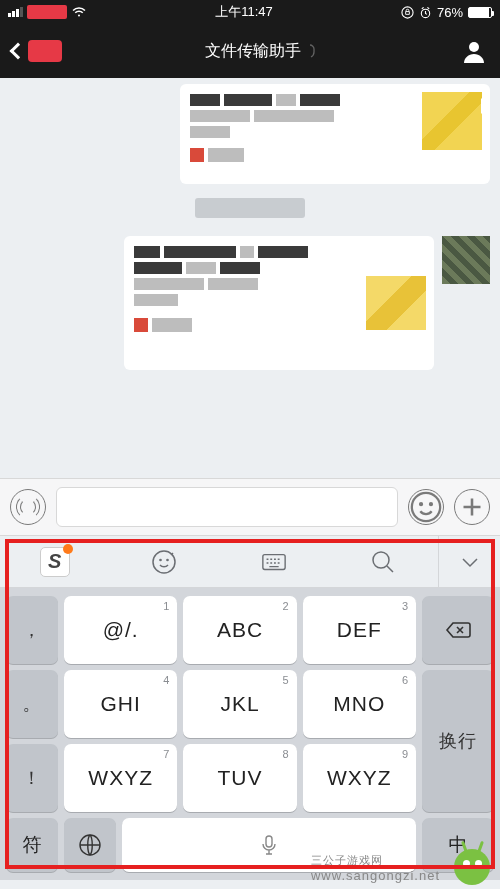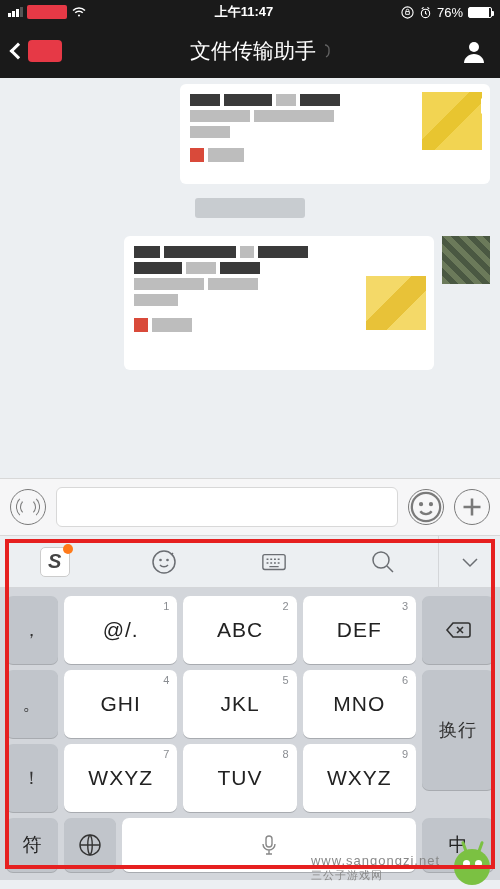--- a/index.html
+++ b/index.html
@@ -5,32 +5,32 @@
     * { margin: 0; padding: 0; box-sizing: border-box; }
     body { width: 500px; height: 889px; font-family: -apple-system, "Helvetica Neue", sans-serif; background: #eceff2; position: relative; overflow: hidden; }
 
     
     .status-bar { height: 24px; background: #1a1a1a; display: flex; align-items: center; justify-content: space-between; padding: 0 8px; color: #fff; font-size: 13px; }
     .status-left { display: flex; align-items: center; gap: 4px; }
     .sig-bars { display: flex; align-items: flex-end; gap: 1px; }
     .sig-bars span { width: 3px; background: #fff; }
     .sig-bars span:nth-child(1){height:4px}.sig-bars span:nth-child(2){height:6px}.sig-bars span:nth-child(3){height:8px}.sig-bars span:nth-child(4){height:10px;background:#555}
     .carrier-blur { width: 40px; height: 14px; background: #e63946; border-radius: 2px; filter: blur(0.5px); }
-    .status-center { font-weight: 700; }
+    .status-center { font-weight: 400; }
     .status-right { display: flex; align-items: center; gap: 5px; }
     .batt { width: 24px; height: 11px; border: 1px solid #fff; border-radius: 2px; position: relative; }
     .batt::after { content:""; position:absolute; right:-3px; top:3px; width:2px; height:5px; background:#fff; border-radius:0 1px 1px 0; }
     .batt-fill { height:100%; width:90%; background:#fff; }
 
     
     .nav { height: 54px; background: #1a1a1a; display:flex; align-items:center; justify-content:space-between; padding:0 12px; }
     .nav-back { display:flex; align-items:center; gap:4px; }
     .back-chev { width:12px; height:12px; border-left:3px solid #fff; border-bottom:3px solid #fff; transform:rotate(45deg); }
     .badge-blur { width:34px; height:22px; background:#e63946; border-radius:4px; }
-    .nav-title { color:#fff; font-size:21px; font-weight:400; display:flex; align-items:center; gap:6px; }
+    .nav-title { color:#fff; font-size:16px; font-weight:400; display:flex; align-items:center; gap:6px; }
     .earpiece { width:10px; height:14px; opacity:.5; }
     .nav-right { width:28px; height:28px; }
     .person-svg { fill:#fff; }
 
     
     .chat { height: 400px; background:#eceff2; padding:6px 10px 0; overflow:hidden; }
     .bubble-row { display:flex; justify-content:flex-end; align-items:flex-start; gap:8px; margin-bottom:14px; }
     .bubble { background:#fff; border-radius:6px; width:310px; padding:10px; position:relative; }
     .bubble::after { content:""; position:absolute; right:-7px; top:14px; width:0; height:0; border:8px solid transparent; border-left-color:#fff; }
     .avatar { width:48px; height:48px; background:#888; }
@@ -65,21 +65,21 @@
     .kb-tool svg { width:26px; height:26px; stroke:#6b6e73; fill:none; stroke-width:1.5; }
 
     .kb-body { background:#d3d6db; padding:8px 6px 6px; display:flex; gap:6px; }
     .kb-col-left { width:52px; display:flex; flex-direction:column; gap:6px; }
     .kb-col-right { width:72px; display:flex; flex-direction:column; gap:6px; }
     .kb-grid { flex:1; display:grid; grid-template-columns:repeat(3,1fr); grid-template-rows:repeat(3,1fr); gap:6px; }
     .key { background:#fff; border-radius:7px; box-shadow:0 1px 0 #a8abb0; display:flex; flex-direction:column; align-items:center; justify-content:center; height:68px; position:relative; color:#222; }
     .key-num { position:absolute; top:4px; right:8px; font-size:11px; color:#8a8d92; }
     .key-label { font-size:21px; letter-spacing:1px; }
     .key.side { background:#c1c5cb; color:#333; font-size:20px; }
-    .key.side.tall { height:120px;font-family:Liberation Mono, monospace; }
+    .key.side.tall { height:142px;font-family:Liberation Mono, monospace; }
     .key.side .key-label { font-size:18px; }
     .key.punct { font-size:26px; font-weight:300; }
     .backspace-k svg { width:28px; height:20px; }
 
     .kb-bottom { background:#d3d6db; padding:0 6px 8px; display:flex; gap:6px; }
     .bkey { background:#c1c5cb; border-radius:7px; box-shadow:0 1px 0 #a8abb0; height:54px; display:flex; align-items:center; justify-content:center; font-size:19px; color:#222; }
     .bkey.sym { width:52px; }
     .bkey.globe { width:52px; }
     .bkey.num { width:60px; }
     .bkey.space { flex:1; background:#fff; }
@@ -333,22 +333,22 @@
           <path d="M6 11a6 6 0 0012 0M12 17v4M9 21h6"></path>
         </svg>
     </div>
     <div class="bkey cn">
         <span>中</span>
       </div>
   </div>
 </div>
 
 <div class="wm">
+  <div style="font-size:11px">三公子游戏网</div>
   <div>www.sangongzi.net</div>
-  <div style="font-size:11px">三公子游戏网</div>
 </div>
 <div class="wm-logo">
   <div class="ant" style="right:30px;bottom:36px;transform:rotate(-20deg)"></div>
   <div class="ant" style="right:14px;bottom:36px;transform:rotate(20deg)"></div>
   <div class="head"></div>
   <div class="eye" style="right:26px;bottom:22px"></div>
   <div class="eye" style="right:14px;bottom:22px"></div>
 </div>
 
 </body></html>

